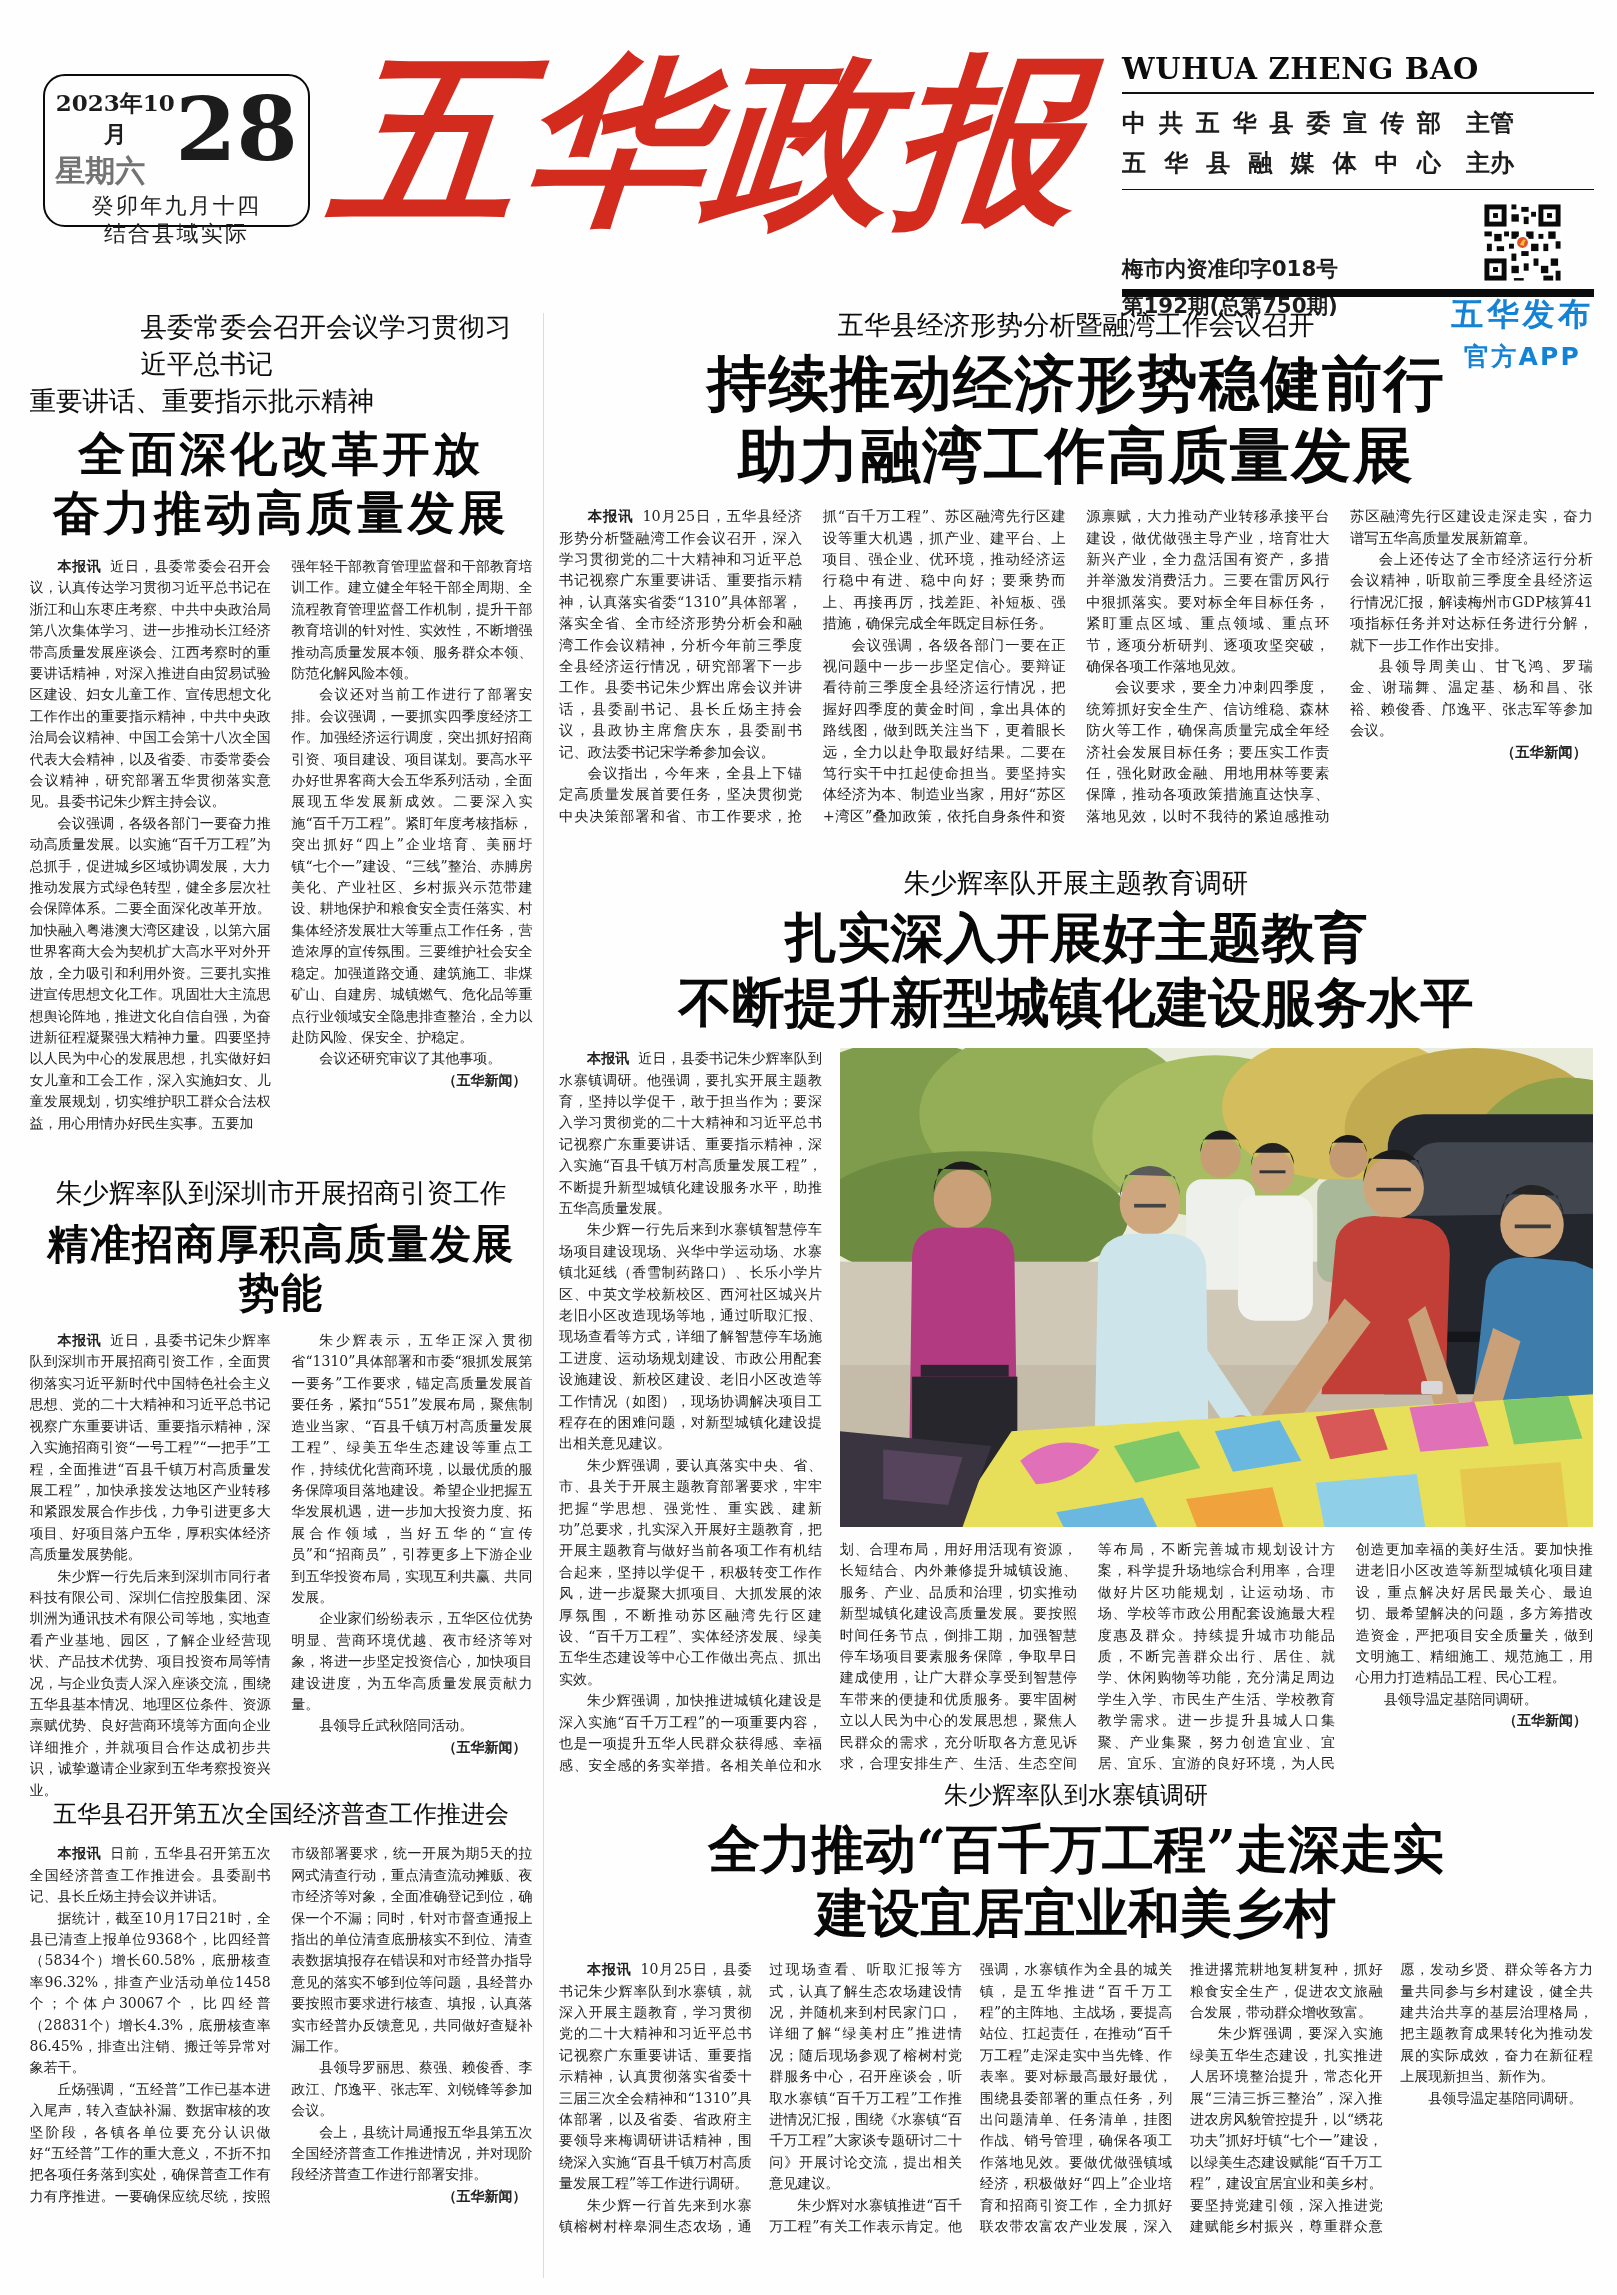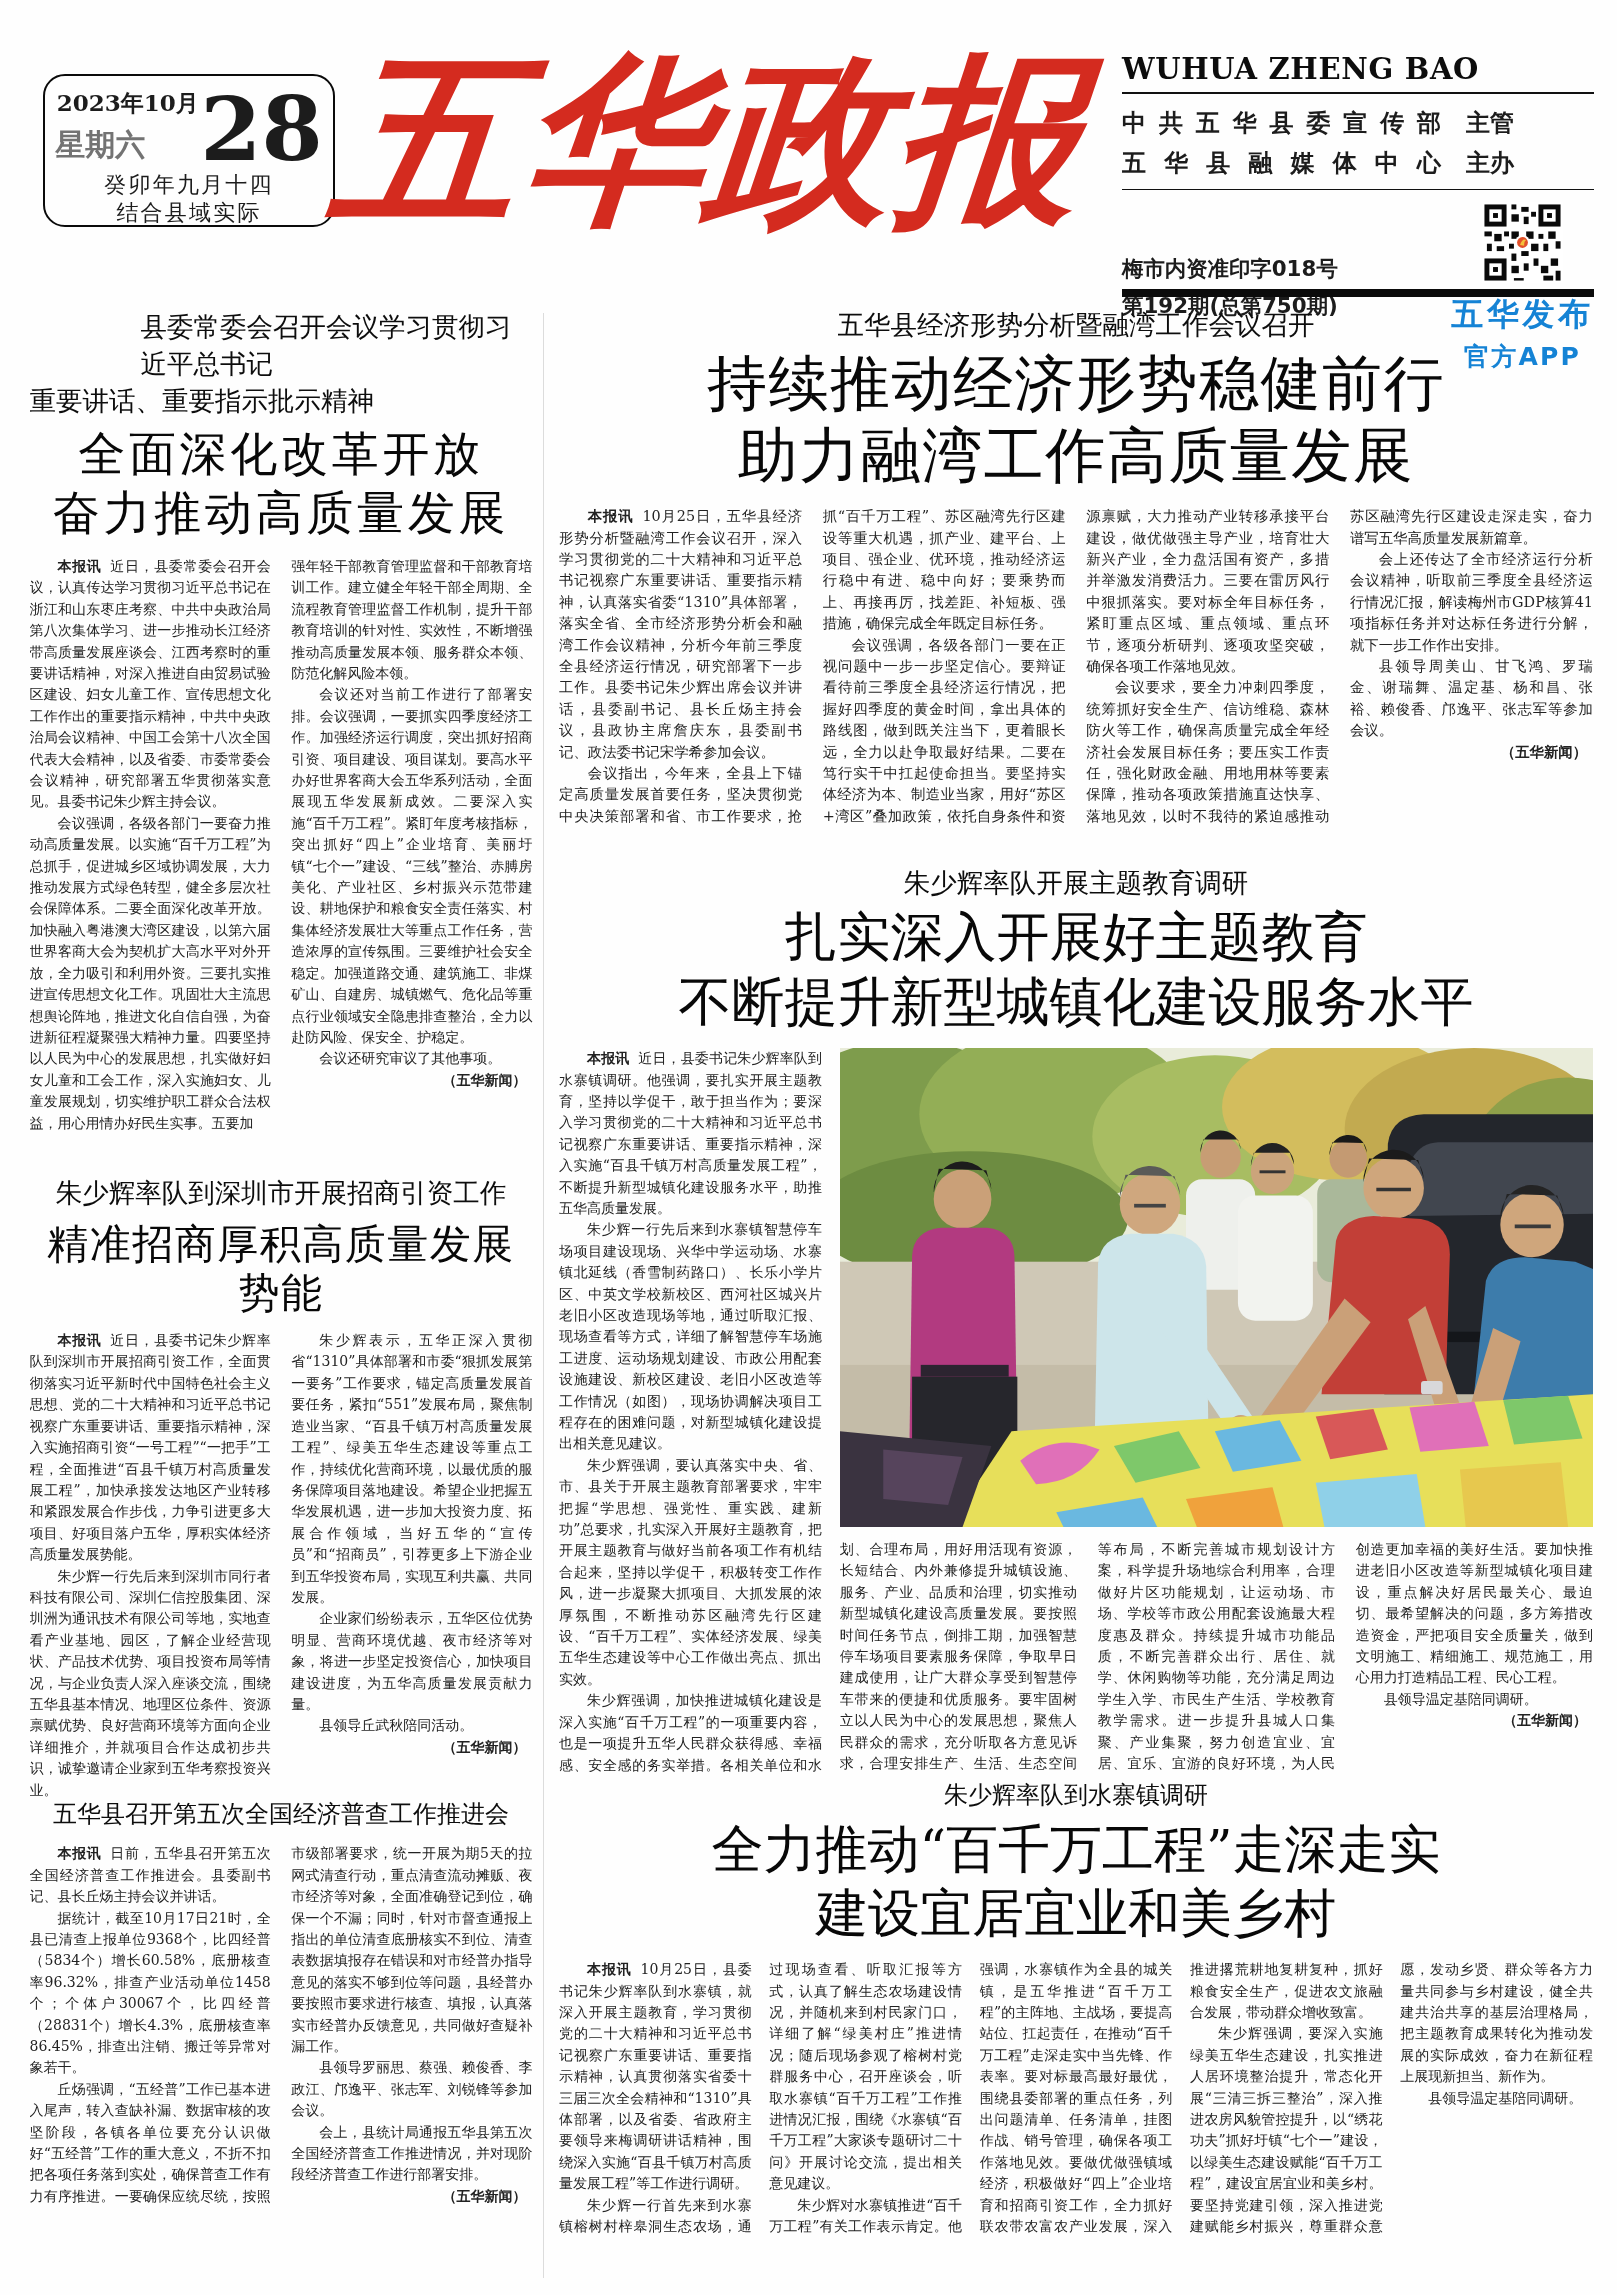--- a/index.html
+++ b/index.html
@@ -1,20 +1,20 @@
 <!DOCTYPE html>
 <html style="font-size:11.8px"><head>
 <meta charset="utf-8">
 <title>五华政报</title>
 <style>
   html,body{margin:0;padding:0;background:#e8e8e8;}
   .page{position:relative;width:1618px;height:2295px;background:#fefefe;margin:0 auto;overflow:hidden;
         font-family:"DejaVu Serif",serif;color:#1c1c1c;}
   
-  .datebox{position:absolute;left:43px;top:74px;width:292px;height:153px;border:2.2px solid #0a0a0a;
+  .datebox{position:absolute;left:43px;top:74px;width:267px;height:153px;border:2.2px solid #0a0a0a;
            border-radius:22px;box-sizing:border-box;padding:11.8px 10.3px 5.9px;display:grid;
            grid-template-columns:1.35fr 1fr;}
   .d-date{grid-column:1;font-size:23px;font-weight:bold;text-align:center;}
   .d-week{grid-column:1;font-size:30px;font-weight:bold;color:#737373;text-align:left;margin-top:1.5px;}
   .d-day{grid-column:2;grid-row:1/3;font-size:88px;font-weight:bold;line-height:.95;text-align:center;}
   .d-lunar{grid-column:1/3;text-align:center;font-size:22px;letter-spacing:2.2px;line-height:1.25;}
   .masthead{position:absolute;left:310px;top:7.4px;width:796px;height:273px;display:flex;align-items:center;
             justify-content:center;font-size:184px;font-weight:900;font-style:italic;color:#d42b1f;
             letter-spacing:2.9px;white-space:nowrap;transform:skewX(-5deg);}
   .hr-block{position:absolute;left:1122px;top:52px;width:472px;}
@@ -39,21 +39,21 @@
   .art-a{left:29.5px;top:308px;width:503px;}
   .art-b{left:29.5px;top:1174px;width:503px;}
   .art-e{left:29.5px;top:1798px;width:503px;}
   .art-c{left:559px;top:306px;width:1034px;}
   .art-d{left:559px;top:864px;width:1034px;}
   .art-f{left:559px;top:1779px;width:1034px;}
   .kicker{font-size:26.5px;font-weight:normal;line-height:1.4;color:#0d0d0d;}
   .k-center{text-align:center;}
   .k-ind{padding-left:111px;}
   .kicker-sm{font-size:24px;}
-  .hl{font-weight:400;text-align:center;color:#080808;}
+  .hl{font-weight:700;text-align:center;color:#080808;}
   .hl-a{font-size:47px;line-height:1.25;letter-spacing:3.7px;margin-top:5.9px;}
   .hl-b{font-size:41px;line-height:1.2;letter-spacing:1.5px;margin-top:8.8px;}
   .hl-c{font-size:60px;line-height:1.2;letter-spacing:1.5px;margin-top:4.4px;}
   .hl-d{font-size:53px;line-height:1.22;margin-top:4.4px;}
   .hl-f{font-size:52px;line-height:1.24;margin-top:4.4px;}
   .body{font-size:14px;line-height:21.4px;text-align:justify;color:#222;overflow:hidden;}
   .body p{margin:0;text-indent:2em;}
   .body p.np{text-indent:0;}
   .lede{font-family:"DejaVu Sans",sans-serif;font-weight:bold;margin-right:8.8px;}
   .tail{text-indent:0 !important;text-align:right;font-weight:bold;font-family:"DejaVu Sans",sans-serif;padding-right:5.9px;}

